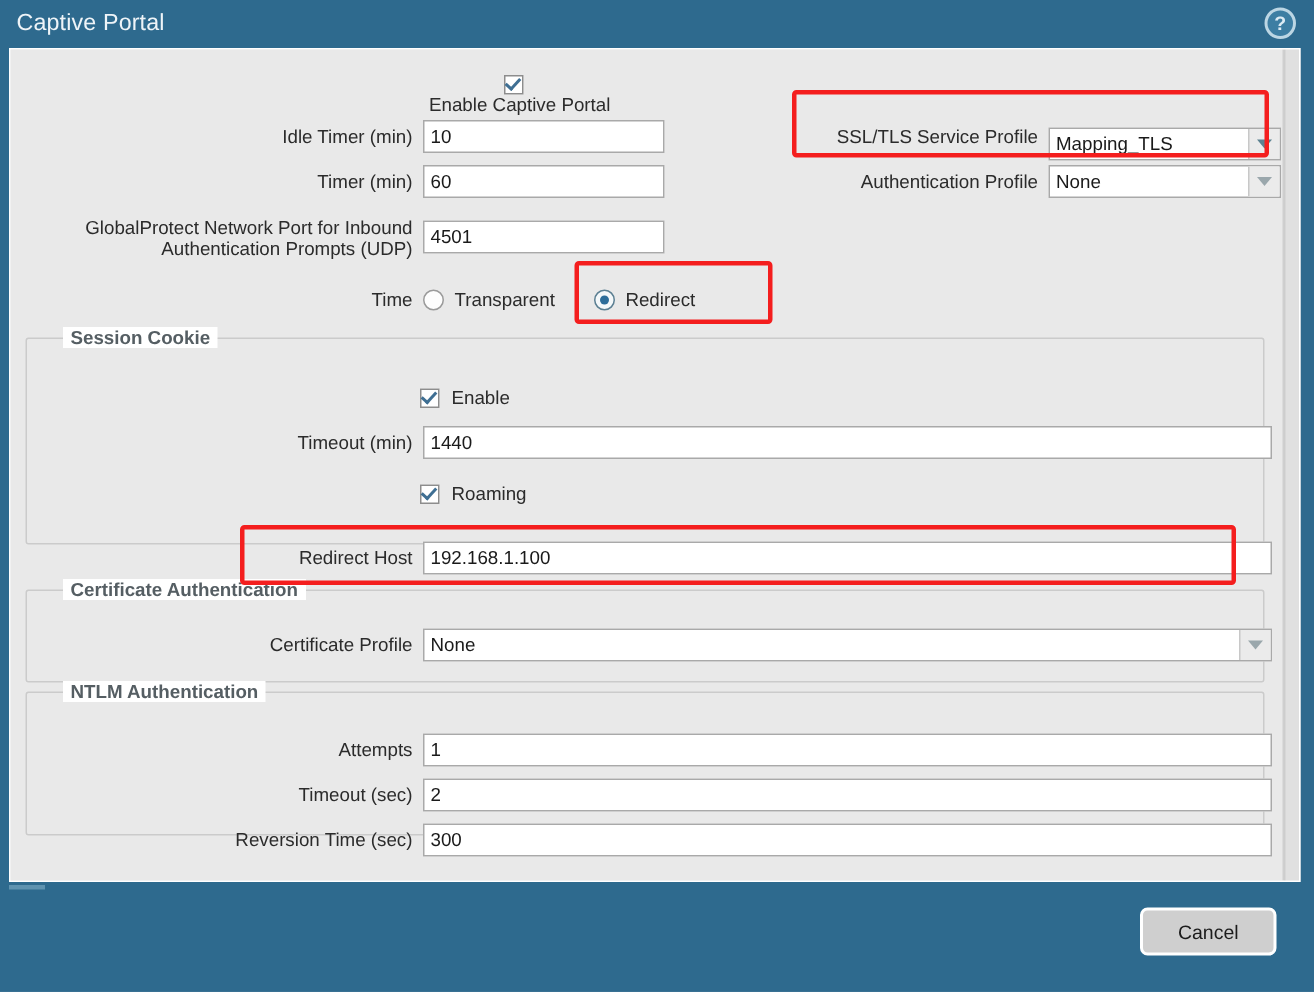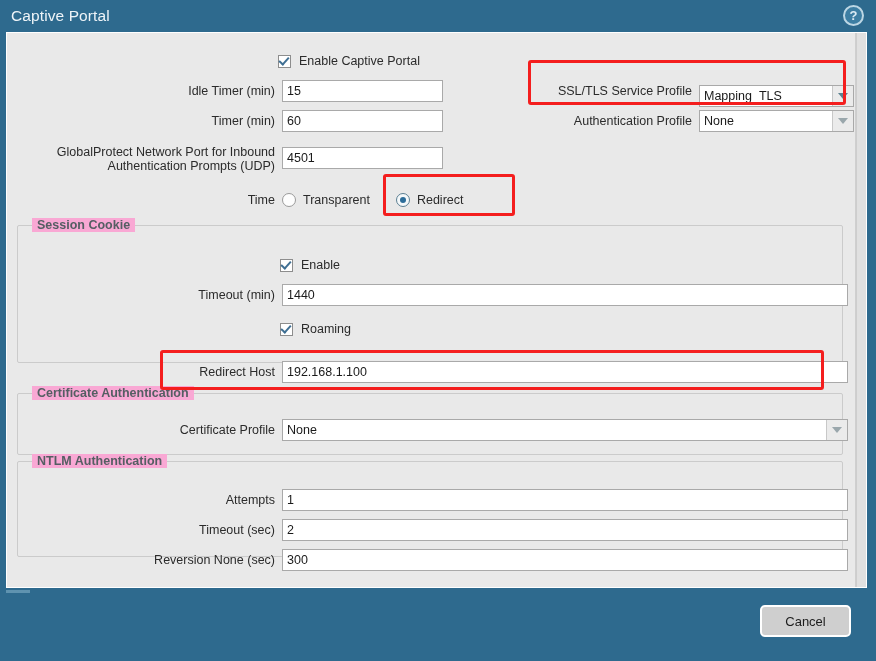--- a/index.html
+++ b/index.html
@@ -222,23 +222,23 @@
   .section {
     position: absolute;
     border: 1px solid #cbcbcb;
     border-radius: 2px;
     box-sizing: border-box;
     background: transparent;
   }
   .section-title {
     position: absolute;
     top: -8px;
-    left: 14px;
+    left: 24px;
     padding: 0 5px;
-    background: #f9a8d4;
+    background: #ffffff;
     font-size: 12.5px;
     font-weight: bold;
     color: #555e63;
     white-space: nowrap;
   }
 
   
   .redbox {
     position: absolute;
     border: 3px solid #f41e1e;
@@ -297,28 +297,28 @@
 <div id="app-window">
 
   <div id="titlebar">
     <div class="title-text">Captive Portal</div>
     <div id="help-icon">?</div>
   </div>
 
   <div id="content-panel">
     <div id="form-area">
 
-      <div class="row" style="left:271px; top:17px;">
+      <div class="row" style="left:271px; top:17px;flex-direction:column;">
         <div class="cbox checked"></div>
         <div class="cb-text">Enable Captive Portal</div>
       </div>
 
       <div class="row" style="left:48px; top:47px;">
         <div class="lbl" style="width:220px;">Idle Timer (min)</div>
-        <div class="txtbox" style="width:161px;">15</div>
+        <div class="txtbox" style="width:161px;">10</div>
       </div>
 
       <div class="row" style="left:48px; top:77px;">
         <div class="lbl" style="width:220px;">Timer (min)</div>
         <div class="txtbox" style="width:161px;">60</div>
       </div>
 
       <div class="row" style="left:8px; top:107px; height:36px; align-items:center;">
         <div class="lbl two-line" style="width:260px; padding-top:1px;">
           <div>GlobalProtect Network Port for Inbound</div>
@@ -401,21 +401,21 @@
         <div class="lbl" style="width:220px;">Attempts</div>
         <div class="txtbox" style="width:566px;">1</div>
       </div>
 
       <div class="row" style="left:48px; top:486px;">
         <div class="lbl" style="width:220px;">Timeout (sec)</div>
         <div class="txtbox" style="width:566px;">2</div>
       </div>
 
       <div class="row" style="left:48px; top:516px;">
-        <div class="lbl" style="width:220px;">Reversion None (sec)</div>
+        <div class="lbl" style="width:220px;">Reversion Time (sec)</div>
         <div class="txtbox" style="width:566px;">300</div>
       </div>
 
     </div>
 
     <div id="side-gutter"></div>
   </div>
 
   <div class="redbox" style="left:528px; top:60px; width:318px; height:45px;"></div>
   <div class="redbox" style="left:383px; top:174px; width:132px; height:42px;"></div>

